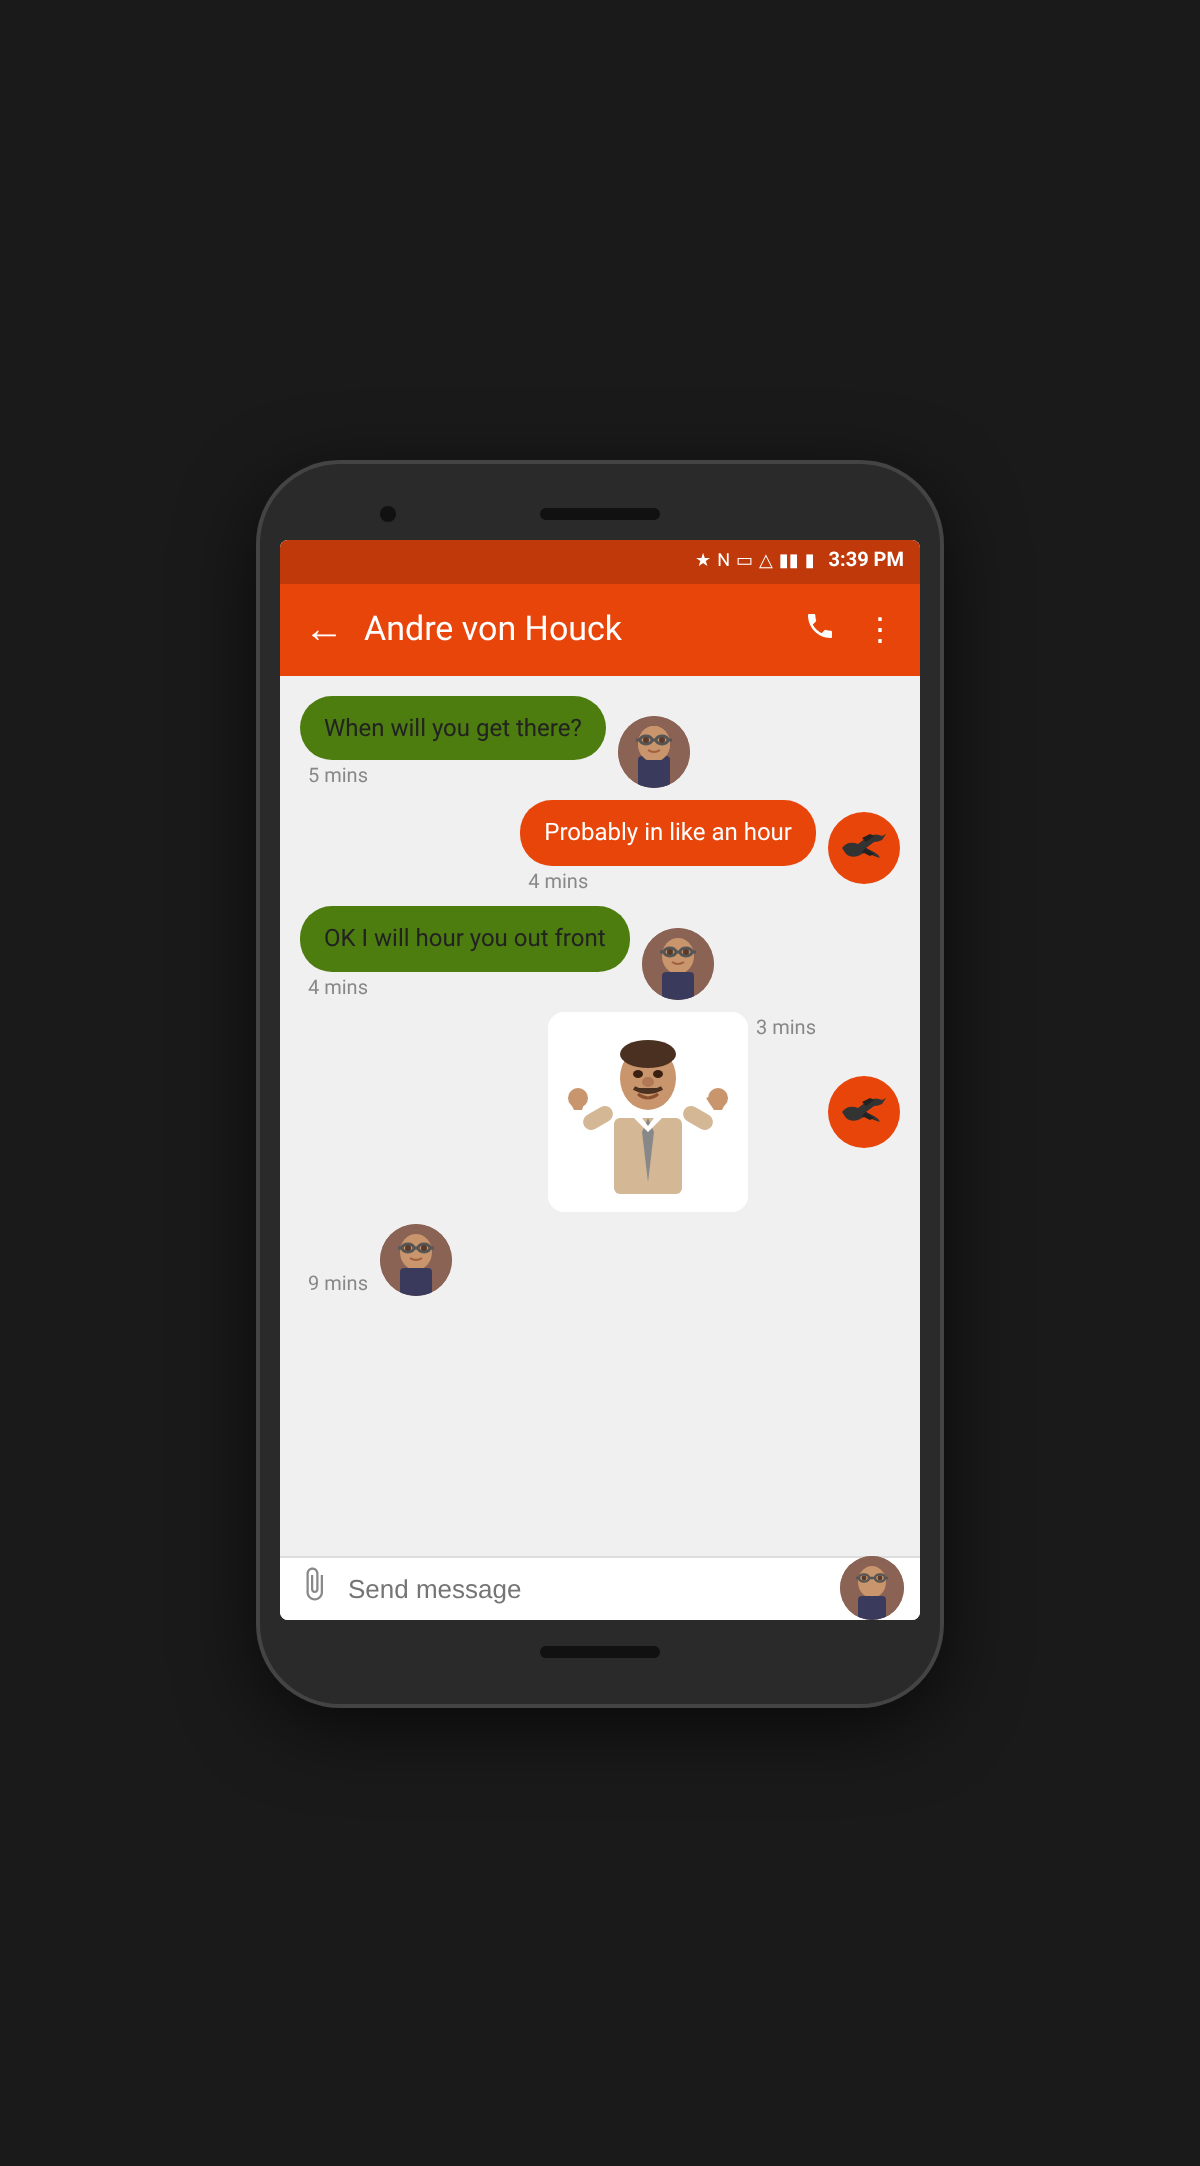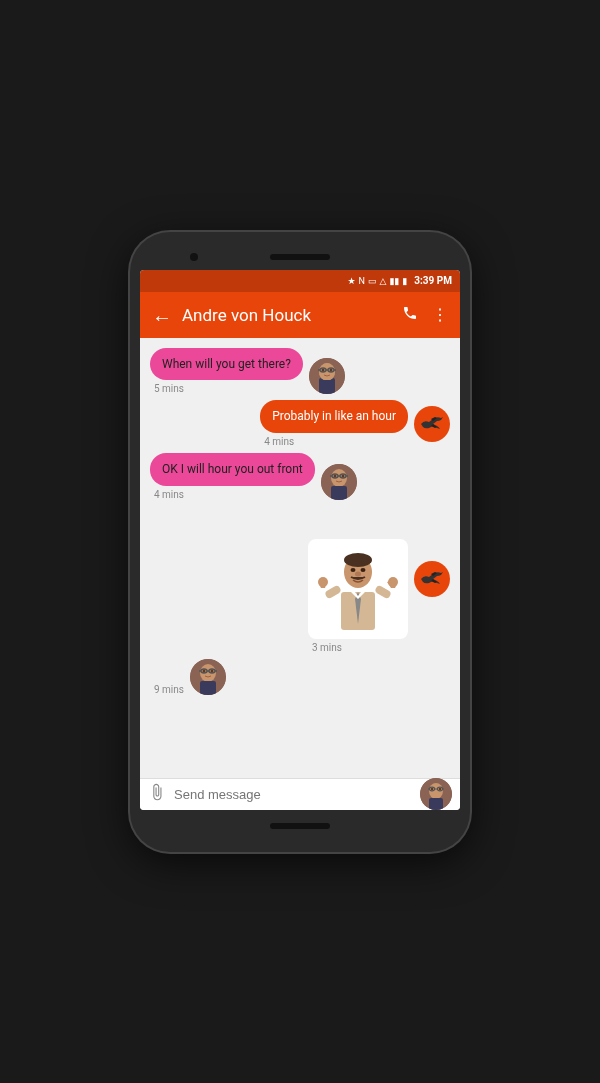--- a/index.html
+++ b/index.html
@@ -148,41 +148,40 @@
       justify-content: center;
       overflow: hidden;
       position: relative;
     }
     .message-bubble-wrap {
       display: flex;
       flex-direction: column;
       max-width: 200px;
     }
     .message-bubble {
-      background: #ec4899;
+      background: #4d7c0f;
       border-radius: 16px;
       padding: 8px 12px;
       font-size: 12px;
       color: #222;
       line-height: 1.4;
     }
     .message-bubble.orange {
       background: #e8450a;
       color: white;
     }
     .message-time {
       font-size: 10px;
       color: #888;
       margin-top: 3px;
       padding-left: 4px;
     }
     .sticker-wrap {
       display: flex;
-      flex-direction: column;
-      margin-top: 33px;
+      flex-direction: row;
     }
     .sticker-box {
       width: 100px;
       height: 100px;
       background: white;
       border-radius: 8px;
       display: flex;
       align-items: center;
       justify-content: center;
       overflow: hidden;

